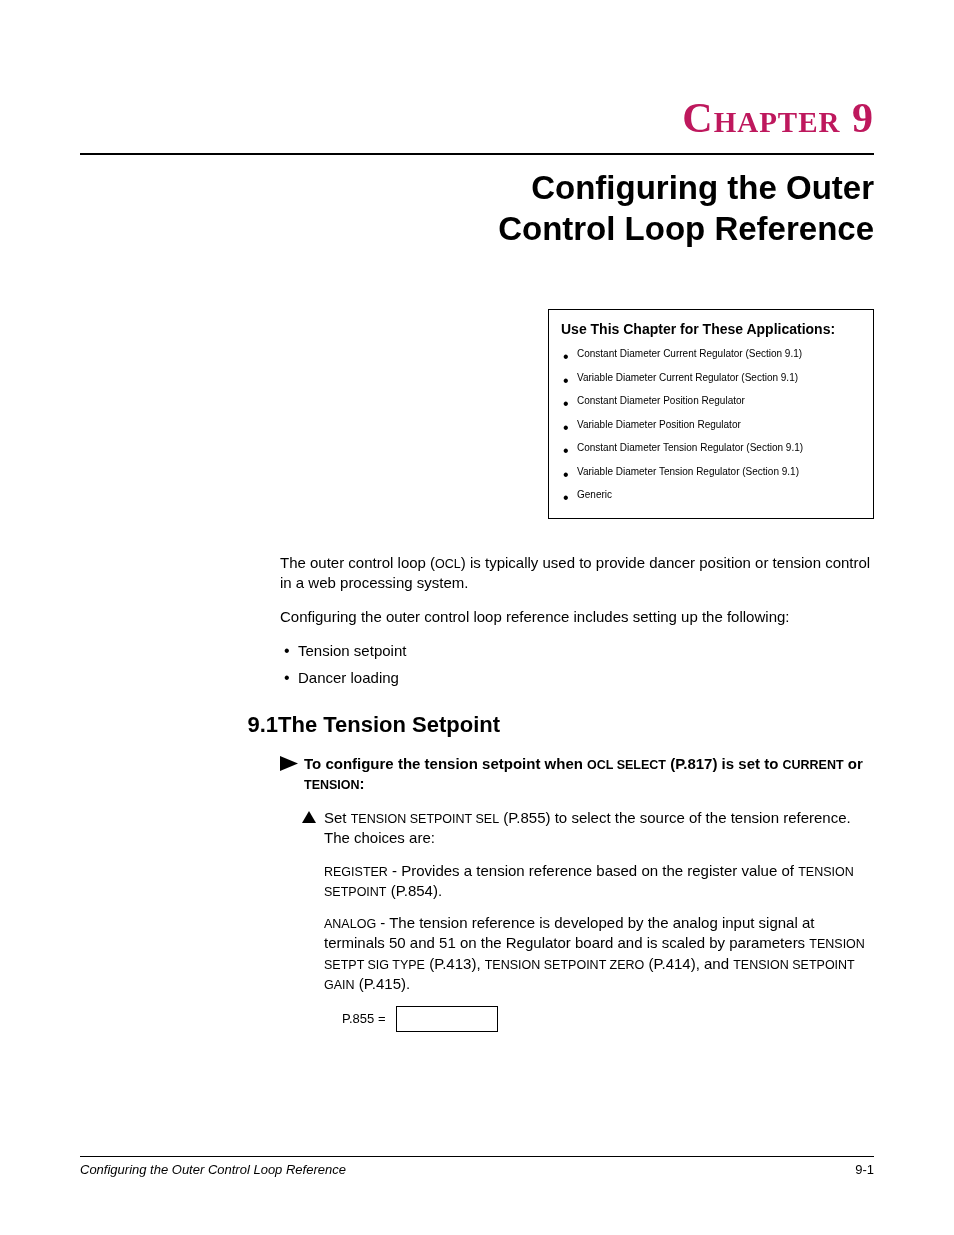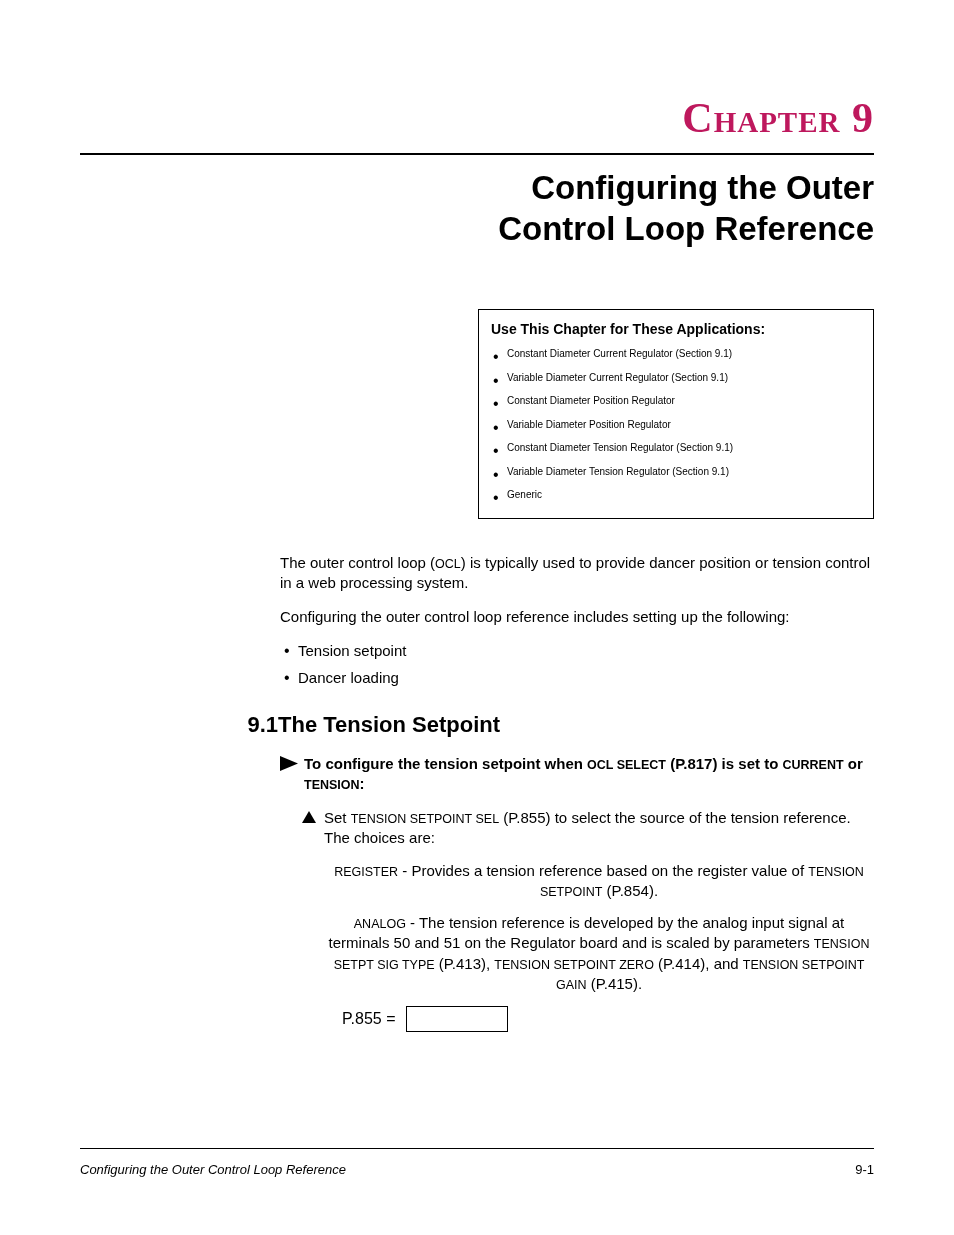--- a/index.html
+++ b/index.html
@@ -36,21 +36,21 @@
     margin: 6px 0 12px 0;
   }
   .chapter-title {
     text-align: right;
     font-size: 33px;
     font-weight: bold;
     margin: 0 0 60px 0;
     line-height: 1.25;
   }
   .apps-box {
-    width: 396px;
+    width: 326px;
     margin-left: auto;
     border: 1.5px solid #000;
     padding: 10px 22px 6px 12px;
     box-sizing: border-box;
     margin-bottom: 34px;
   }
   .apps-box-title {
     font-weight: bold;
     font-size: 14px;
     margin-bottom: 8px;
@@ -143,54 +143,53 @@
     margin-right: 8px;
     margin-top: 3px;
   }
   .step-body {
     font-size: 15px;
   }
   .choice {
     margin-left: 44px;
     margin-bottom: 12px;
     font-size: 15px;
-    text-align: center;
   }
   .param-row {
     margin-left: 44px;
     margin-top: 10px;
     display: flex;
     align-items: center;
   }
   .range-box {
     flex: 1 1 auto;
     background: #f1f1f1;
     font-size: 13.5px;
     padding: 6px 10px;
   }
   .param-eq {
     flex: 0 0 auto;
-    font-size: 16px;
+    font-size: 13px;
     padding: 0 10px 0 18px;
     white-space: nowrap;
   }
   .param-input {
     flex: 0 0 auto;
     width: 100px;
     height: 24px;
     border: 1px solid #000;
     background: #fff;
   }
   .footer {
     position: absolute;
     left: 80px;
     right: 80px;
     bottom: 56px;
     border-top: 1px solid #000;
-    padding-top: 12px;
+    padding-top: 4px;
     display: flex;
     justify-content: space-between;
     font-size: 13px;
     font-style: italic;
   }
   .footer .pg {
     font-style: normal;
   }
 </style>
 </head>

